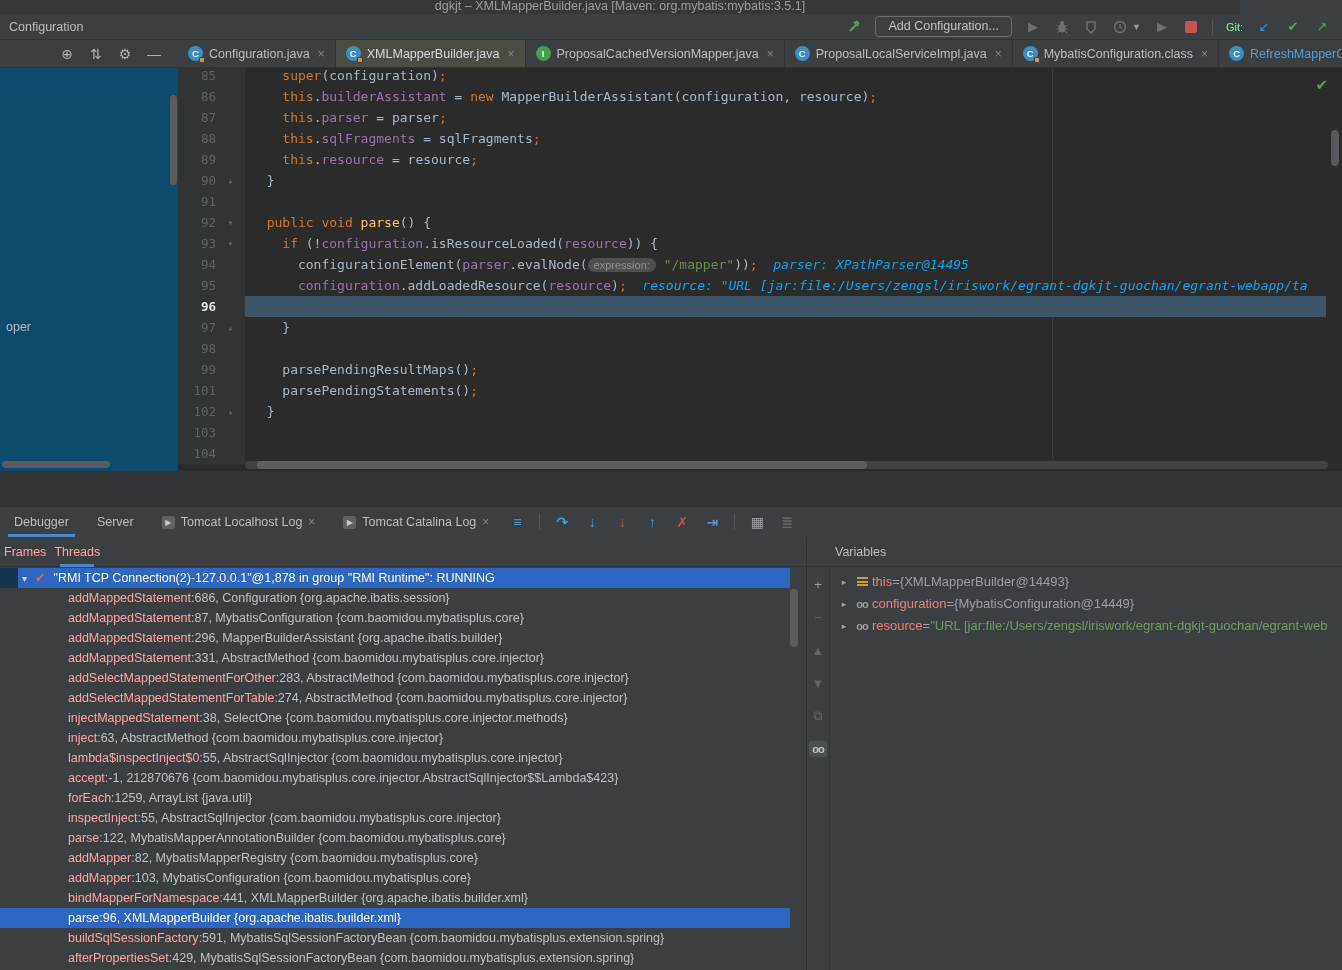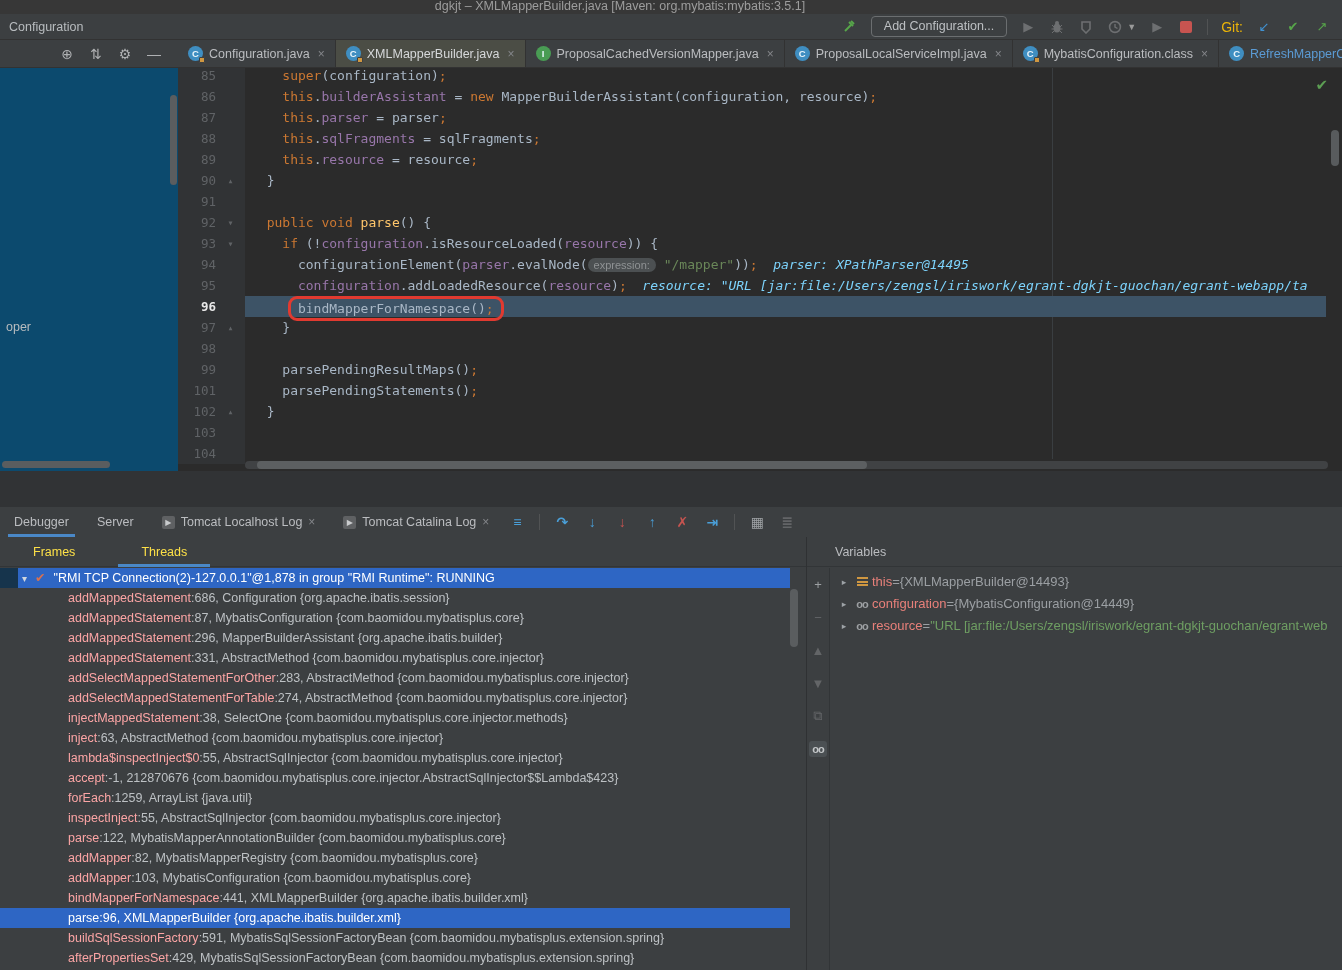--- a/index.html
+++ b/index.html
@@ -15,21 +15,21 @@
   .navbar { position:absolute; left:0; top:14px; width:1342px; height:26px; background:#3c3f41; border-bottom:1px solid #323232; display:flex; align-items:center; }
   .nav-left { padding-left:9px; font-size:12.5px; color:#b8bcbf; }
   .nav-right { margin-left:auto; display:flex; align-items:center; gap:13px; padding-right:12px; }
   .btn-outline { border:1px solid #6b6e70; border-radius:4px; padding:2px 12px 3px; font-size:12.5px; color:#bdc0c3; background:transparent; cursor:default; }
   .mini { width:16px; height:16px; display:flex; align-items:center; justify-content:center; font-size:13px; color:#7d7f81; }
   .mini.dim { color:#6d6f71; }
   .mini.blue { color:#4192d2; }
   .mini.green { color:#57a64a; }
   .stop-sq { width:12px; height:12px; background:#c75450; border-radius:2px; }
   .vdiv { width:1px; height:16px; background:#515354; }
-  .git-label { font-size:14px; color:#eab308; }
+  .git-label { font-size:11px; color:#86efac; }
   .dd-arrow { font-size:9px; color:#9a9a9a; margin-left:-9px; }
 
   
   .tabsrow { position:absolute; left:0; top:40px; width:1342px; height:28px; background:#3c3f41; border-bottom:1px solid #323232; display:flex; }
   .lp-tools { width:178px; display:flex; align-items:center; justify-content:flex-end; gap:13px; padding-right:16px; flex:none; }
   .lp-tools .mini { color:#afb1b3; font-size:14px; }
   .etabs { display:flex; flex:1; overflow:hidden; }
   .etab { display:flex; align-items:center; gap:6px; padding:0 10px; font-size:12.5px; color:#bbbdc0; white-space:nowrap; border-right:1px solid #323232; }
   .etab.active { background:#4b4d45; color:#d6d8da; }
   .etab.modified { color:#5b9bd5; }
@@ -54,21 +54,21 @@
   .ln { width:38px; text-align:right; color:#606366; font-size:12.5px; }
   .fold { width:29px; text-align:center; color:#606366; font-size:10px; line-height:21px; }
   .cc { flex:1; white-space:pre; color:#a9b7c6; padding-left:6px; position:relative; }
   .cl.exec .cc { background:#3d5366; }
   .cl.exec .ln { color:#e8e8e8; font-weight:bold; }
   .tk-kw { color:#cc7832; }
   .tk-fld { color:#9876aa; }
   .tk-str { color:#6a8759; }
   .tk-fn { color:#ffc66b; }
   .tk-pl { color:#a9b7c6; }
-  .tk-hint { color:#7dd3fc; font-style:italic; }
+  .tk-hint { color:#0ea5e9; font-style:italic; }
   .tk-pill { background:#4c5052; color:#8f9294; border-radius:8px; padding:1px 6px; font-size:11px; font-style:normal;
              font-family:"Liberation Sans",sans-serif; }
   .redbox { display:inline-block; border:3px solid #e13a30; border-radius:9px; padding:0 7px; margin:0 -10px; line-height:19px; }
   .mguide { position:absolute; left:874px; top:0; bottom:12px; width:1px; background:#3a3e41; }
   .ed-check { position:absolute; right:14px; top:8px; color:#5c9e53; font-size:15px; font-weight:bold; }
   .ed-vscroll { position:absolute; right:3px; top:62px; width:8px; height:36px; background:#585b5d; border-radius:4px; }
   .ed-hscroll { position:absolute; left:67px; right:14px; bottom:2px; height:8px; background:#404244; border-radius:4px; }
   .ed-hscroll .thumb { position:absolute; left:12px; width:610px; height:8px; background:#5c5f61; border-radius:4px; }
 
   .gapstrip { position:absolute; left:0; top:471px; width:1342px; height:36px; background:#313335; }
@@ -80,21 +80,21 @@
   .dtab.active::after { content:""; position:absolute; left:8px; right:8px; bottom:0; height:3px; background:#4a88c7; }
   .dtab .x { color:#84868a; font-size:12px; }
   .console-ic { width:13px; height:13px; background:#5f6163; border-radius:2px; display:flex; align-items:center; justify-content:center; font-size:8px; color:#c9cbcd; }
   .dbg-icons { display:flex; align-items:center; gap:14px; margin-left:6px; }
   .dico { width:16px; height:16px; display:flex; align-items:center; justify-content:center; font-size:14px; font-weight:bold; color:#9fa2a5; }
   .dico.blue { color:#4a9fd8; }
   .dico.red { color:#c75450; }
   .dico.dim { color:#636567; }
 
   .subtabs { position:absolute; left:0; top:30px; width:806px; height:30px; display:flex; align-items:center; border-bottom:1px solid #323537; }
-  .stab { padding:0 33px; height:30px; line-height:30px; font-size:12.5px; color:#fde047; position:relative; }
+  .stab { padding:0 4px; height:30px; line-height:30px; font-size:12.5px; color:#fca5a5; position:relative; }
   .stab.active::after { content:""; position:absolute; left:10px; right:10px; bottom:0; height:3px; background:#4a88c7; }
 
   .frames { position:absolute; left:0; top:60px; width:806px; height:403px; overflow:hidden; font-size:12.5px; }
   .thr-gutter { position:absolute; left:0; top:1px; width:18px; height:20px; background:#16344c; }
   .frow { height:20px; line-height:20px; white-space:nowrap; padding-left:68px; overflow:hidden; width:790px; }
   .frow .m { color:#fca5a5; }
   .frow .r { color:#bdc1c4; }
   .frow.sel { background:#2e66c4; }
   .frow.sel .m, .frow.sel .r { color:#ffffff; }
   .thread-row { height:20px; line-height:20px; background:#2e66c4; color:#fff; width:790px; padding-left:22px; white-space:nowrap; margin-top:1px; }
@@ -308,21 +308,21 @@
             <span class="ln">95</span>
             <span class="fold"></span>
           </div>
           <div class="cc"><span class="tk-pl">      </span><span class="tk-fld">configuration</span><span class="tk-pl">.addLoadedResource(</span><span class="tk-fld">resource</span><span class="tk-pl">)</span><span class="tk-kw">;</span><span class="tk-hint">  resource: "URL [jar:file:/Users/zengsl/iriswork/egrant-dgkjt-guochan/egrant-webapp/ta</span></div>
         </div>
         <div class="cl exec">
           <div class="gut">
             <span class="ln">96</span>
             <span class="fold"></span>
           </div>
-          <div class="cc"><span class="tk-pl">      </span><span class="redbox"><span class="tk-pl">bindMapperForNamespace()</span><span class="tk-kw">;</span></span></div>
+          <div class="cc"><span class="tk-pl">      </span></div>
         </div>
         <div class="cl">
           <div class="gut">
             <span class="ln">97</span>
             <span class="fold">▴</span>
           </div>
           <div class="cc"><span class="tk-pl">    }</span></div>
         </div>
         <div class="cl">
           <div class="gut">

